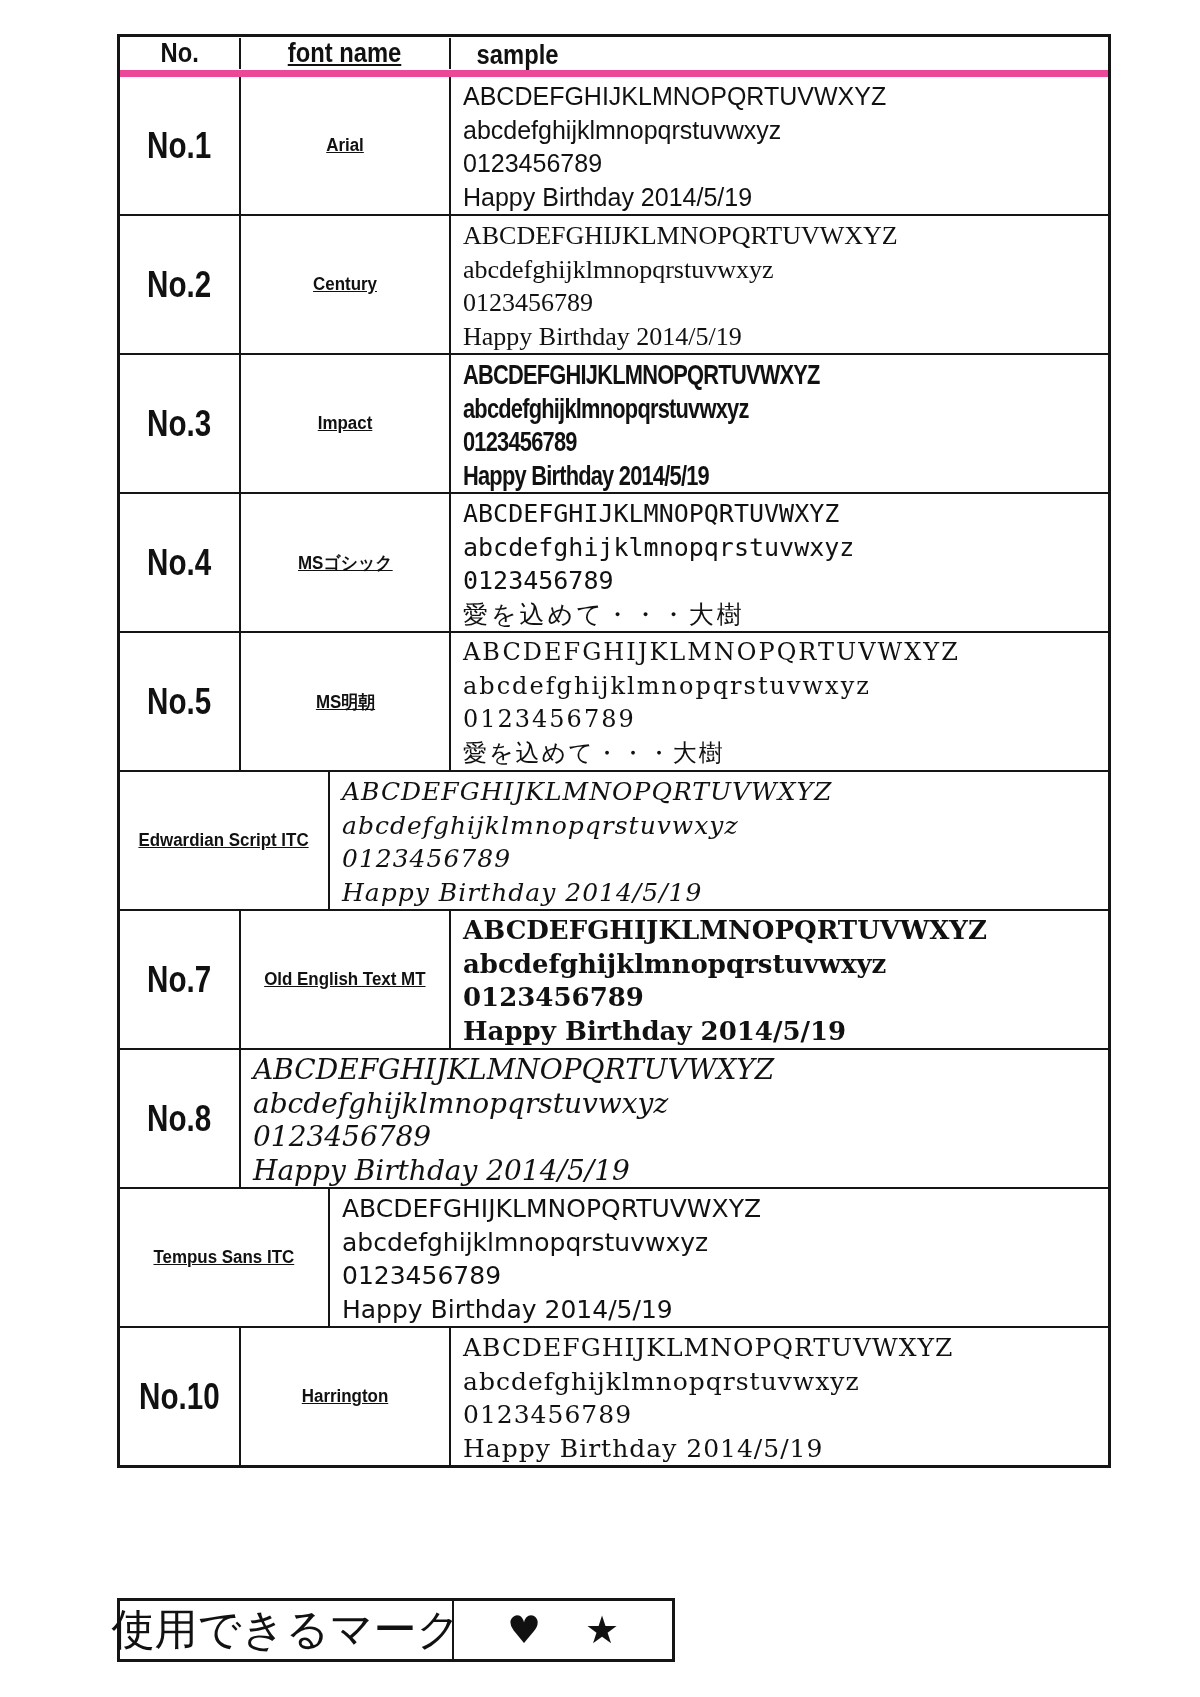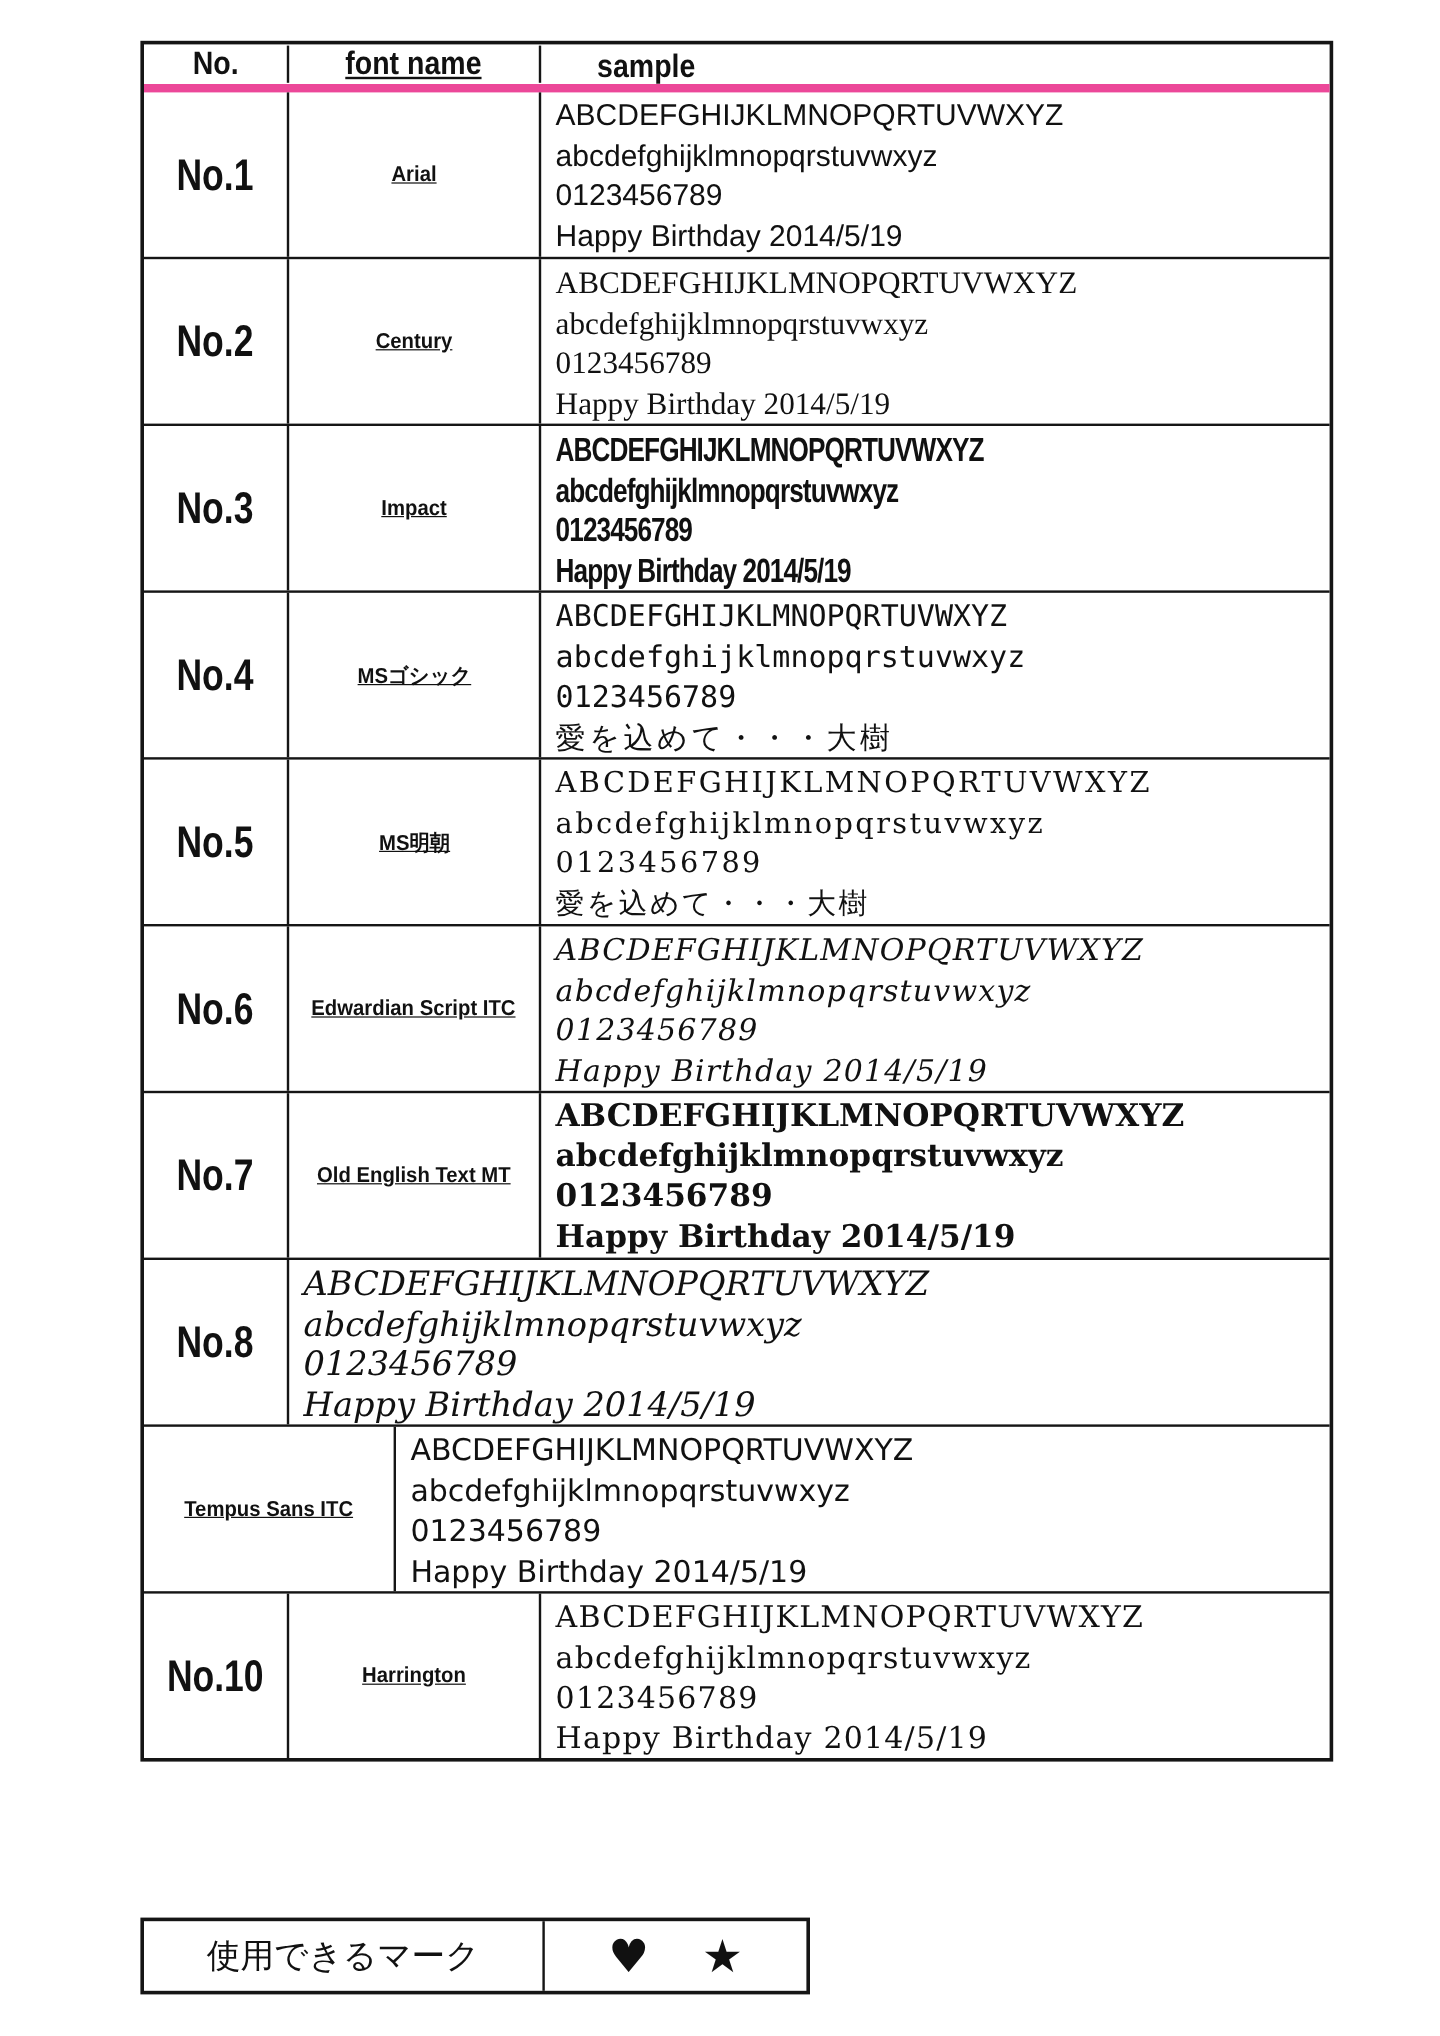--- a/index.html
+++ b/index.html
@@ -13,21 +13,21 @@
     position:absolute;left:117px;top:34px;width:988px;
     border:3px solid #151515;background:#fff;
   }
   .hrow{display:flex;height:33px;border-bottom:7px solid #ec4899;align-items:center;}
   .row{display:flex;height:137px;border-bottom:2px solid #151515;}
   .row:last-child{border-bottom:none;}
   .c1{width:119px;border-right:2px solid #151515;display:flex;align-items:center;justify-content:center;flex:none;}
   .c2{width:208px;border-right:2px solid #151515;display:flex;align-items:center;justify-content:center;flex:none;text-decoration:underline;}
   .c3{flex:1;padding:3px 4px 0 12px;overflow:hidden;display:flex;flex-direction:column;justify-content:space-between;}
   .hcell{font-weight:bold;font-size:27px;letter-spacing:0px;transform:scaleX(.88);transform-origin:center;white-space:nowrap;}
-  .hc3{justify-content:flex-start;padding-left:41px;flex-direction:row;align-items:center;}
+  .hc3{justify-content:flex-start;padding-left:20px;flex-direction:row;align-items:center;}
   .no-label{font-weight:bold;font-size:37px;transform:scaleX(.8);transform-origin:center;white-space:nowrap;}
   .fname{font-weight:bold;font-size:18px;transform:scaleX(.94);transform-origin:center;white-space:nowrap;text-align:center;}
   .line{line-height:33px;white-space:nowrap;}
   
   .f-arial .line{font-family:"Liberation Sans",sans-serif;font-size:25px;}
   .f-century .line{font-family:"Liberation Serif",serif;font-size:26px;}
   .f-impact .line{font-family:"Liberation Sans",sans-serif;font-size:28px;font-weight:900;transform:scaleX(.78);transform-origin:0 50%;letter-spacing:-1px;}
   .f-msgothic .line{font-family:"DejaVu Sans Mono",monospace;font-size:25px;}
   .f-msmincho .line{font-family:"DejaVu Serif","Liberation Serif",serif;font-size:24px;letter-spacing:2px;}
   .f-edwardian .line{font-family:"DejaVu Serif",serif;font-style:italic;font-size:25px;letter-spacing:1px;}
@@ -36,21 +36,21 @@
   .f-tempus .line{font-family:"DejaVu Sans",sans-serif;font-size:25px;}
   .f-harrington .line{font-family:"DejaVu Serif",serif;font-size:25px;letter-spacing:1px;}
   .jp{letter-spacing:3px;}
   
   .marks-table{
     position:absolute;left:117px;top:1598px;width:552px;height:58px;
     border:3px solid #151515;display:flex;background:#fff;
   }
   .marks-label{
     width:332px;border-right:2px solid #151515;display:flex;align-items:center;justify-content:center;
-    font-size:28px;white-space:nowrap;flex:none;font-family:Liberation Sans, sans-serif;
+    font-size:43px;white-space:nowrap;flex:none;font-family:Liberation Sans, sans-serif;
   }
   .marks-cell{flex:1;display:flex;align-items:center;justify-content:center;gap:44px;}
   .mark{font-family:"DejaVu Sans",sans-serif;font-size:38px;line-height:1;}
 </style>
 </head>
 <body>
 
 <div class="main-table">
 
   <div class="hrow">
@@ -134,23 +134,20 @@
       </div>
     <div class="c3 f-msmincho">
       <div class="line">ABCDEFGHIJKLMNOPQRTUVWXYZ</div>
       <div class="line">abcdefghijklmnopqrstuvwxyz</div>
       <div class="line">0123456789</div>
       <div class="line jp">愛を込めて・・・大樹</div>
     </div>
   </div>
 
   <div class="row">
-    <div class="c1">
-        <span class="no-label">No.6</span>
-      </div>
     <div class="c2">
         <span class="fname">Edwardian Script ITC</span>
       </div>
     <div class="c3 f-edwardian">
       <div class="line">ABCDEFGHIJKLMNOPQRTUVWXYZ</div>
       <div class="line">abcdefghijklmnopqrstuvwxyz</div>
       <div class="line">0123456789</div>
       <div class="line">Happy Birthday 2014/5/19</div>
     </div>
   </div>

